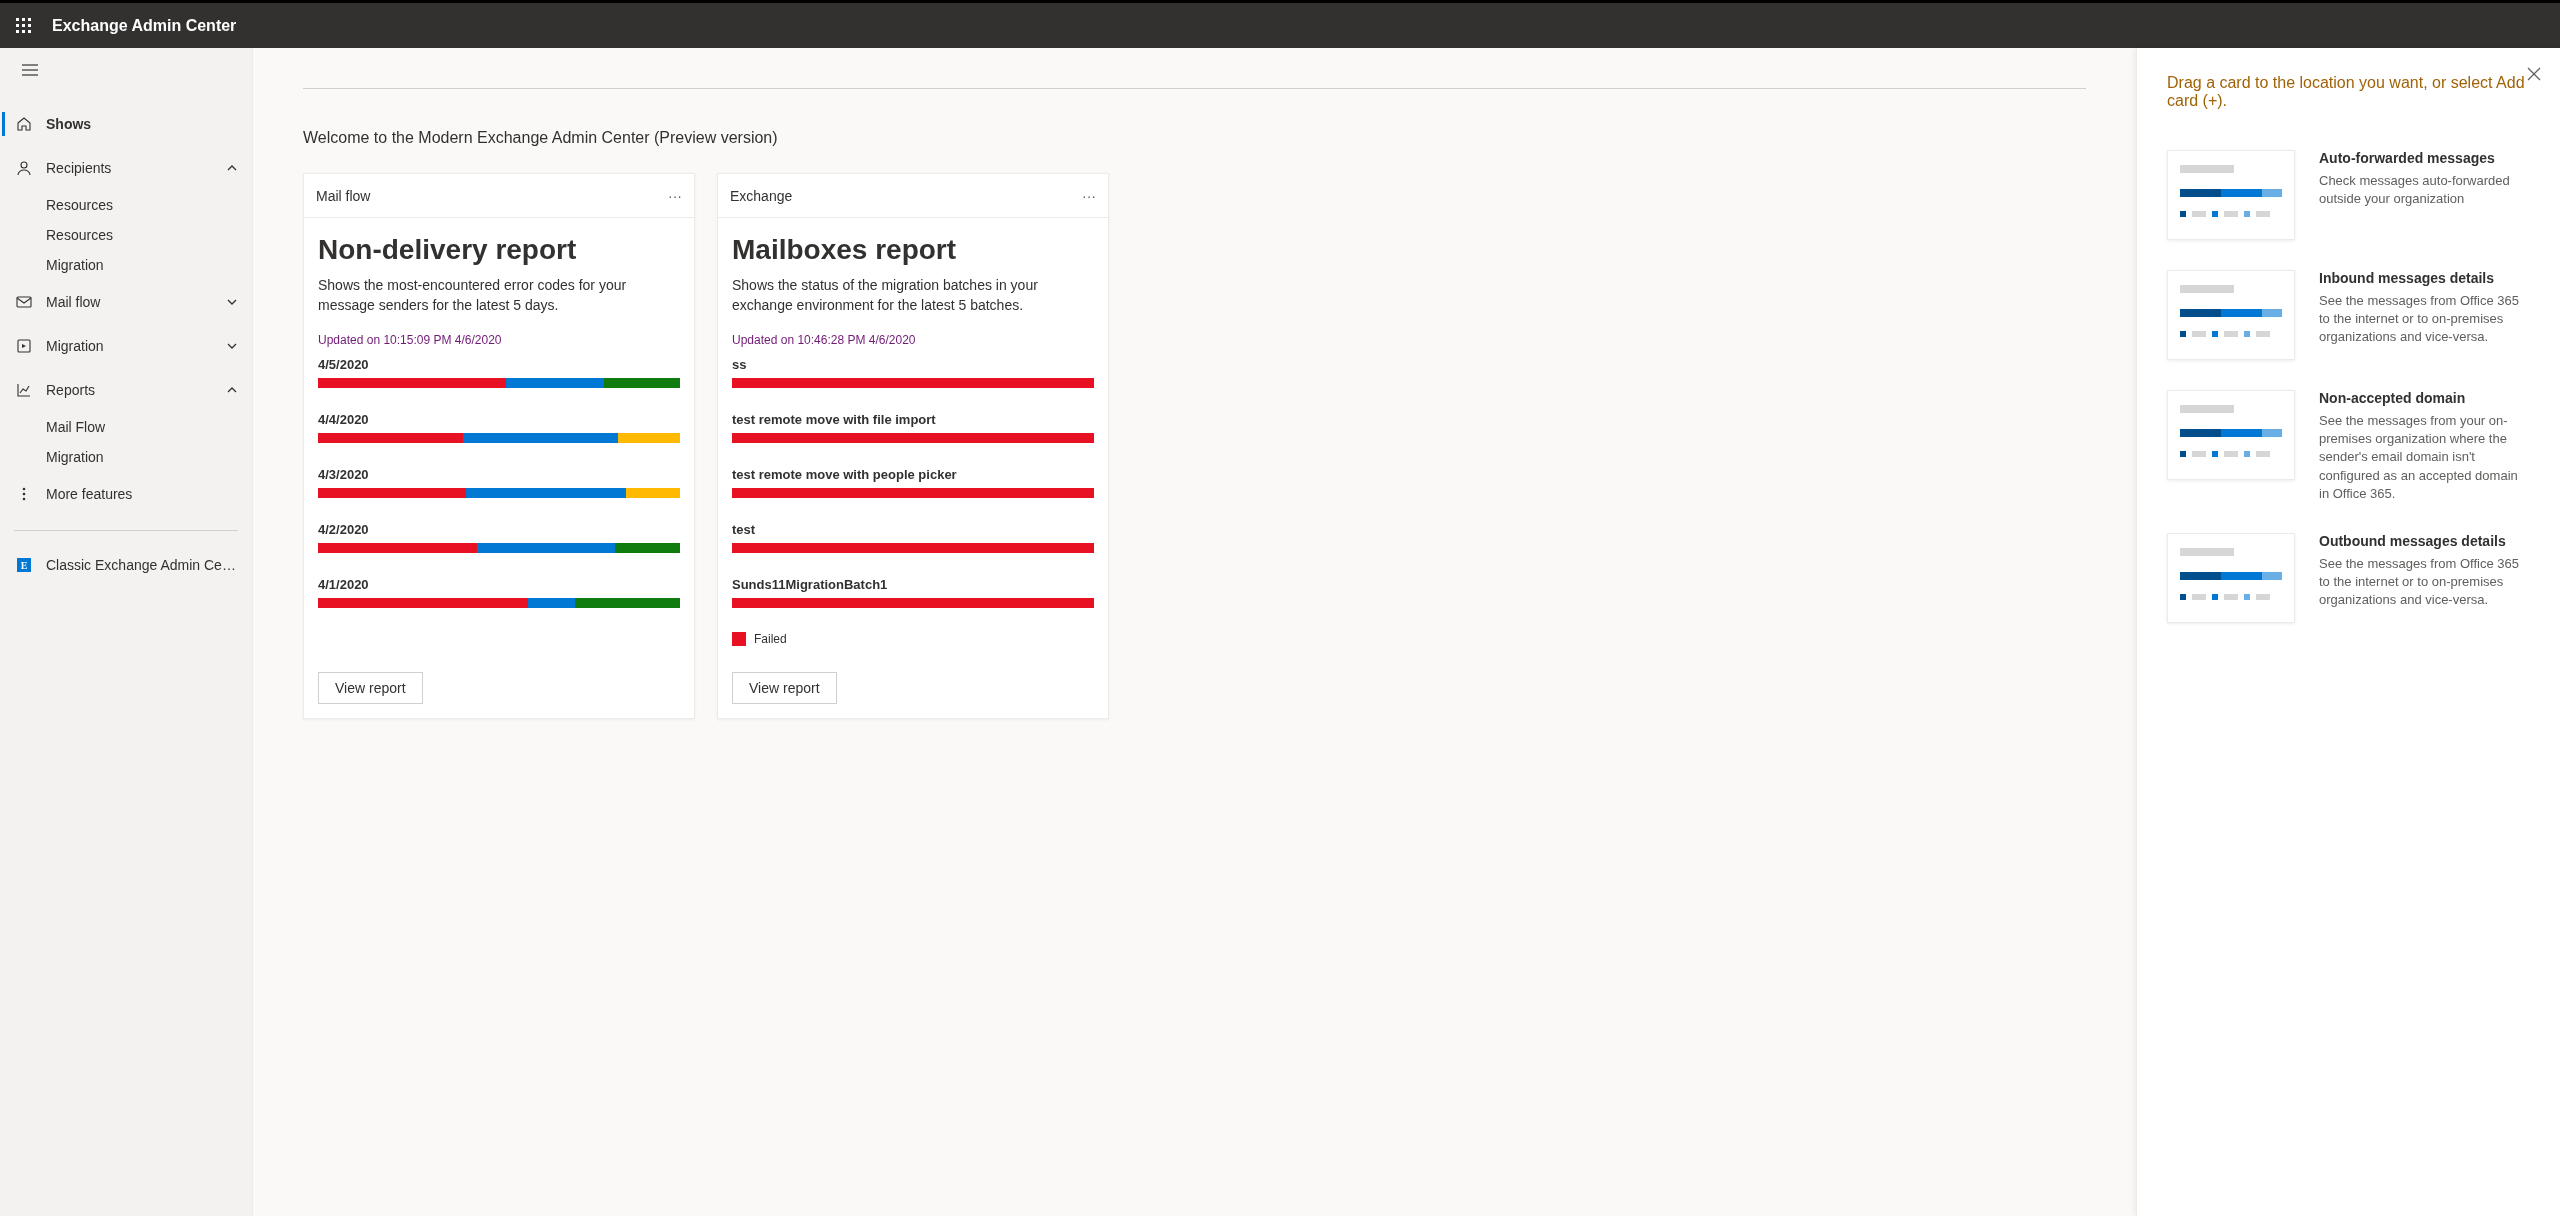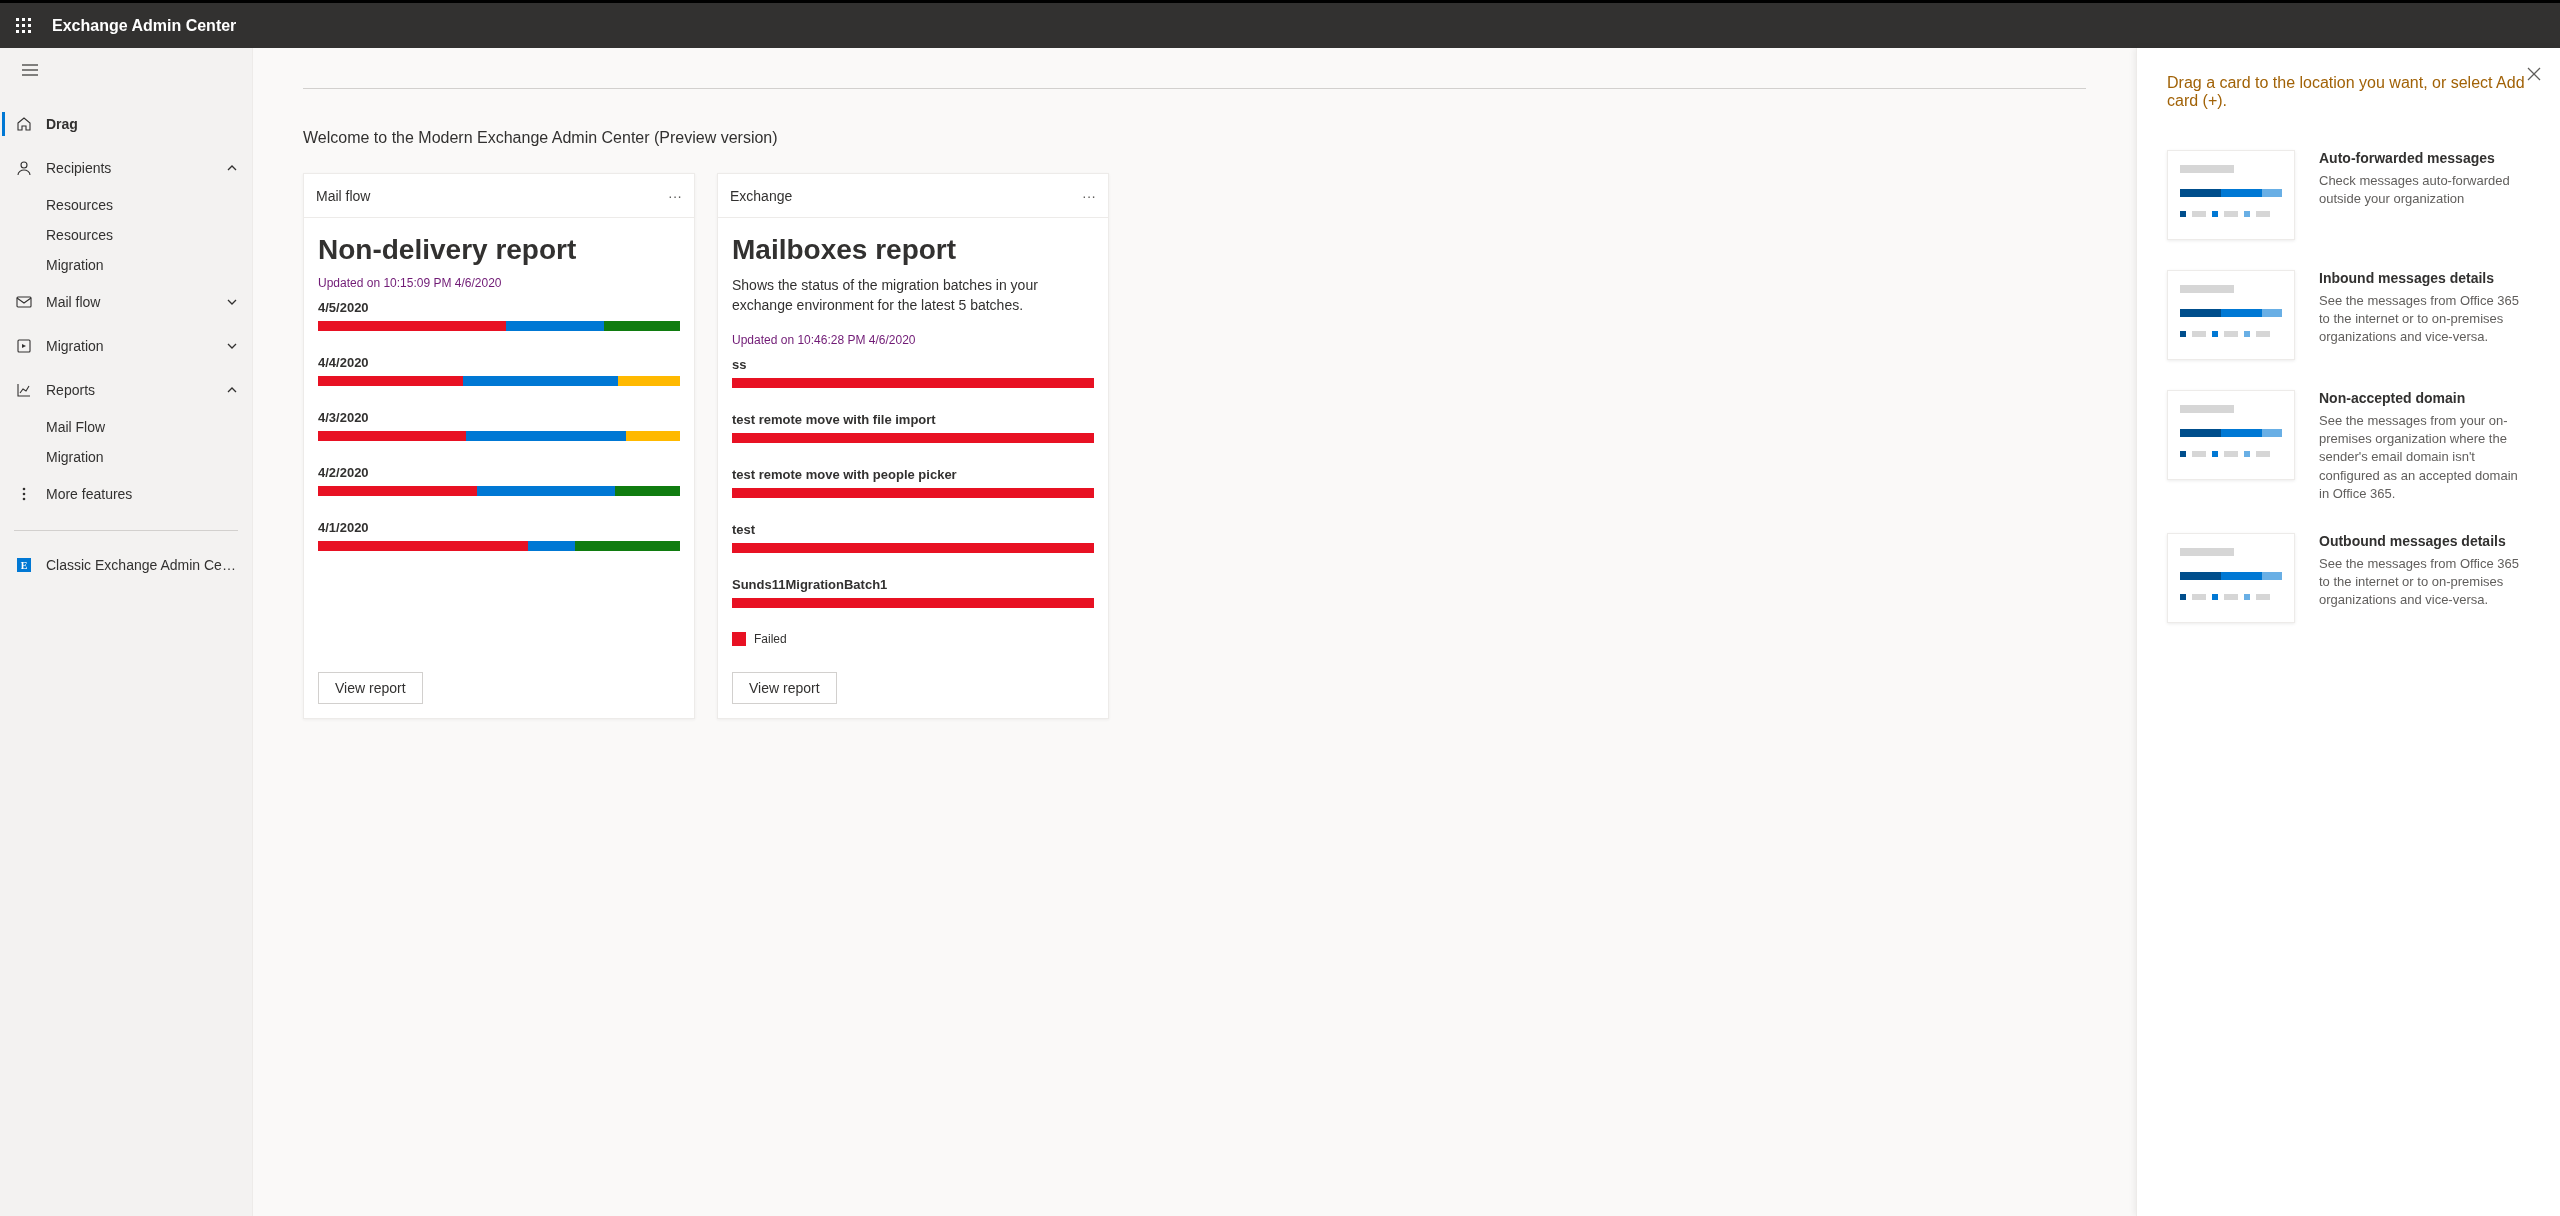--- a/index.html
+++ b/index.html
@@ -108,21 +108,21 @@
             </svg>
         </div>
       </div>
       <div class="nav">
         <div class="nav-item active">
           <span class="nav-icon">
               <svg width="16" height="16" viewBox="0 0 16 16" fill="none" stroke="#323130" stroke-width="1.1">
                 <path d="M2 7 L8 2 L14 7 V14 H10 V10 H6 V14 H2 Z"></path>
               </svg>
             </span>
-          <span>Drag</span>
+          <span>Shows</span>
         </div>
 
         <div class="nav-item">
           <span class="nav-icon">
               <svg width="16" height="16" viewBox="0 0 16 16" fill="none" stroke="#323130" stroke-width="1.1">
                 <circle cx="8" cy="5" r="3"></circle>
                 <path d="M2 15c0-3 3-5 6-5s6 2 6 5"></path>
               </svg>
             </span>
           <span>Recipients</span>
@@ -224,20 +224,21 @@
 
       <div class="cards">
 
         <div class="card">
           <div class="card-hdr">
             <span>Mail flow</span>
             <span class="dots">···</span>
           </div>
           <div class="card-body">
             <div class="card-title">Non-delivery report</div>
+            <div class="card-desc">Shows the most-encountered error codes for your message senders for the latest 5 days.</div>
             <div class="card-updated">Updated on 10:15:09 PM 4/6/2020</div>
             <div id="ndr-rows">
                 <div class="row-label">4/5/2020</div>
                 <div class="bar">
                   <div class="seg" style="width: 52%; background: rgb(232, 17, 35);"></div>
                   <div class="seg" style="width: 27%; background: rgb(0, 120, 212);"></div>
                   <div class="seg" style="width: 21%; background: rgb(16, 124, 16);"></div>
                 </div>
                 <div class="row-label">4/4/2020</div>
                 <div class="bar">

